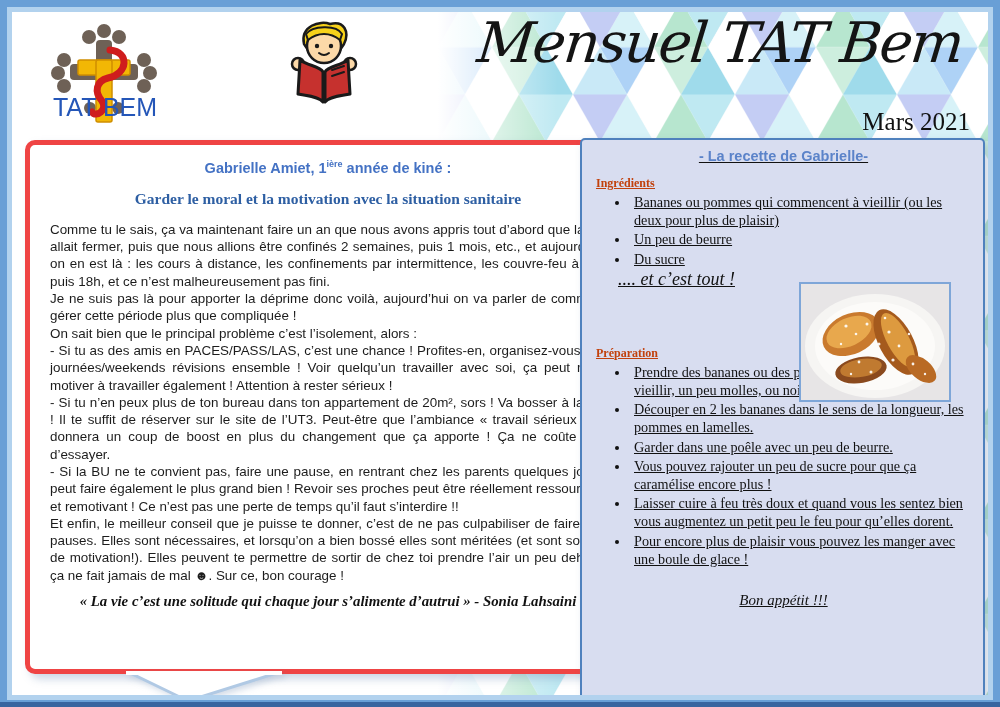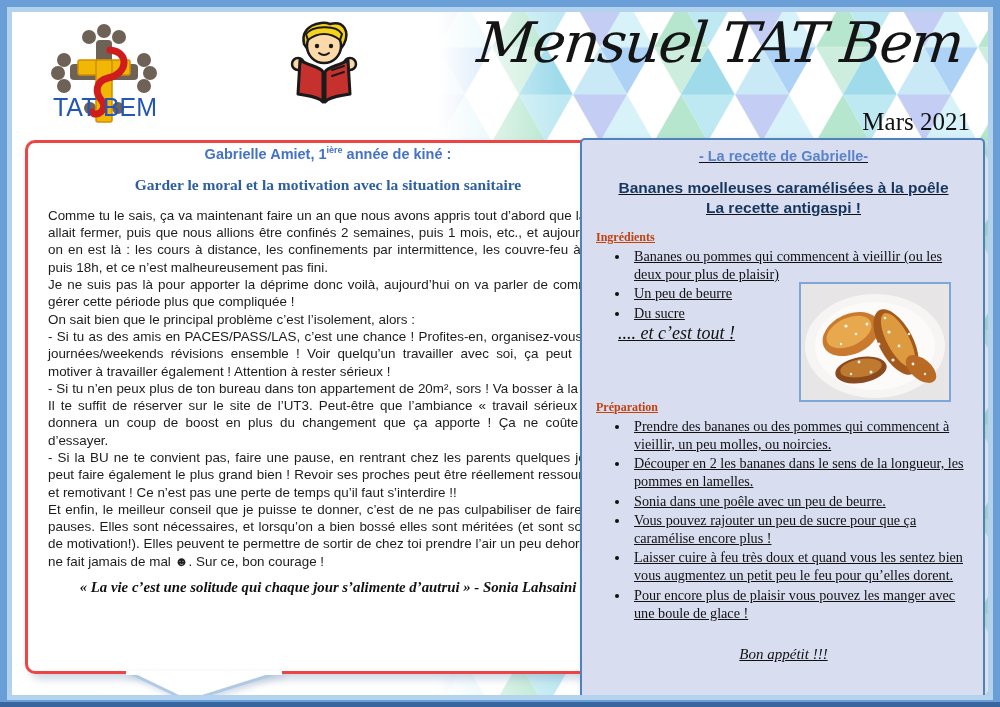--- a/index.html
+++ b/index.html
@@ -18,23 +18,23 @@
   .logo{position:absolute;left:46px;top:24px;width:118px;height:122px;z-index:5;}
   .boy{position:absolute;left:286px;top:18px;width:74px;height:90px;z-index:5;}
   .script-title{position:absolute;left:455px;top:10px;width:530px;margin:0;z-index:5;
         font-family:"DejaVu Serif",serif;font-style:italic;font-weight:normal;
         font-size:56px;color:#141414;text-align:center;letter-spacing:-2px;
         transform:skewX(-6deg);white-space:nowrap;}
   .issue-date{position:absolute;right:30px;top:108px;z-index:5;
         font-family:"Liberation Serif",serif;font-size:25px;color:#111;text-align:right;}
   
   .bubble{position:absolute;left:25px;top:140px;width:606px;height:534px;z-index:6;
-        background:#ffffff;border:3px solid #ef4444;border-radius:10px;
+        background:#ffffff;border:5px solid #ef4444;border-radius:10px;
         box-shadow:5px 5px 8px rgba(110,140,180,.35);
-        padding:0 20px 0 20px;box-sizing:border-box;}
+        padding:12px 20px 0 20px;box-sizing:border-box;}
   .bubble-tail{position:absolute;left:112px;top:671px;width:180px;height:32px;z-index:7;
         filter:drop-shadow(3px 3px 3px rgba(110,140,180,.3));}
   .article-author{margin:2px 0 14px 0;text-align:center;
         font-size:14.5px;font-weight:bold;color:#4472c4;}
   .article-author sup{font-size:9px;}
   .article-title{margin:0 0 13px 0;text-align:center;font-family:"Liberation Serif",serif;
         font-size:15.5px;font-weight:bold;color:#2e5fa3;}
   .article-body p{margin:0;text-align:justify;font-size:13.4px;line-height:17.3px;color:#1c1c1c;}
   .article-quote{margin:9px 0 0 0;text-align:center;font-family:"Liberation Serif",serif;
         font-style:italic;font-weight:bold;font-size:14.8px;color:#111;}
@@ -152,21 +152,20 @@
       </div>
     <p class="article-quote">« La vie c’est une solitude qui chaque jour s’alimente d’autrui » - Sonia Lahsaini</p>
   </section>
   <svg class="bubble-tail" viewBox="0 0 180 32" xmlns="http://www.w3.org/2000/svg">
     <polygon points="16,1 168,1 76,30" fill="#ffffff" stroke="#b0c9e4" stroke-width="3"></polygon>
     <rect x="14" y="0" width="156" height="4" fill="#ffffff"></rect>
   </svg>
 
   <aside class="card">
     <p class="recipe-header">- La recette de Gabrielle-</p>
-    <p class="recipe-title"><span>Bananes moelleuses caramélisées à la poêle</span><br><span>La recette antigaspi !</span></p>
 
     <h4 class="section-heading">Ingrédients</h4>
     <ul class="ingredients-list">
         <li>Bananes ou pommes qui commencent à vieillir (ou les deux pour plus de plaisir)</li>
         <li>Un peu de beurre</li>
         <li>Du sucre</li>
       </ul>
     <p class="ingredients-note">.... et c’est tout !</p>
 
     <div class="recipe-photo">
@@ -198,21 +197,21 @@
             <circle cx="84" cy="34" r="1.3"></circle>
             <circle cx="124" cy="90" r="1.2"></circle>
         </g>
       </svg>
     </div>
 
     <h4 class="section-heading prep-heading">Préparation</h4>
     <ul class="steps-list">
         <li>Prendre des bananes ou des pommes qui commencent à vieillir, un peu molles, ou noircies.</li>
         <li>Découper en 2 les bananes dans le sens de la longueur, les pommes en lamelles.</li>
-        <li>Sonia dans une poêle avec un peu de beurre.</li>
+        <li>Garder dans une poêle avec un peu de beurre.</li>
         <li>Vous pouvez rajouter un peu de sucre pour que ça caramélise encore plus !</li>
         <li>Laisser cuire à feu très doux et quand vous les sentez bien vous augmentez un petit peu le feu pour qu’elles dorent.</li>
         <li>Pour encore plus de plaisir vous pouvez les manger avec une boule de glace !</li>
       </ul>
     <p class="recipe-closing">Bon appétit !!!</p>
   </aside>
 
   <div class="frame-inner"></div>
   <div class="frame-outer"></div>
   <div class="frame-bottom"></div>

